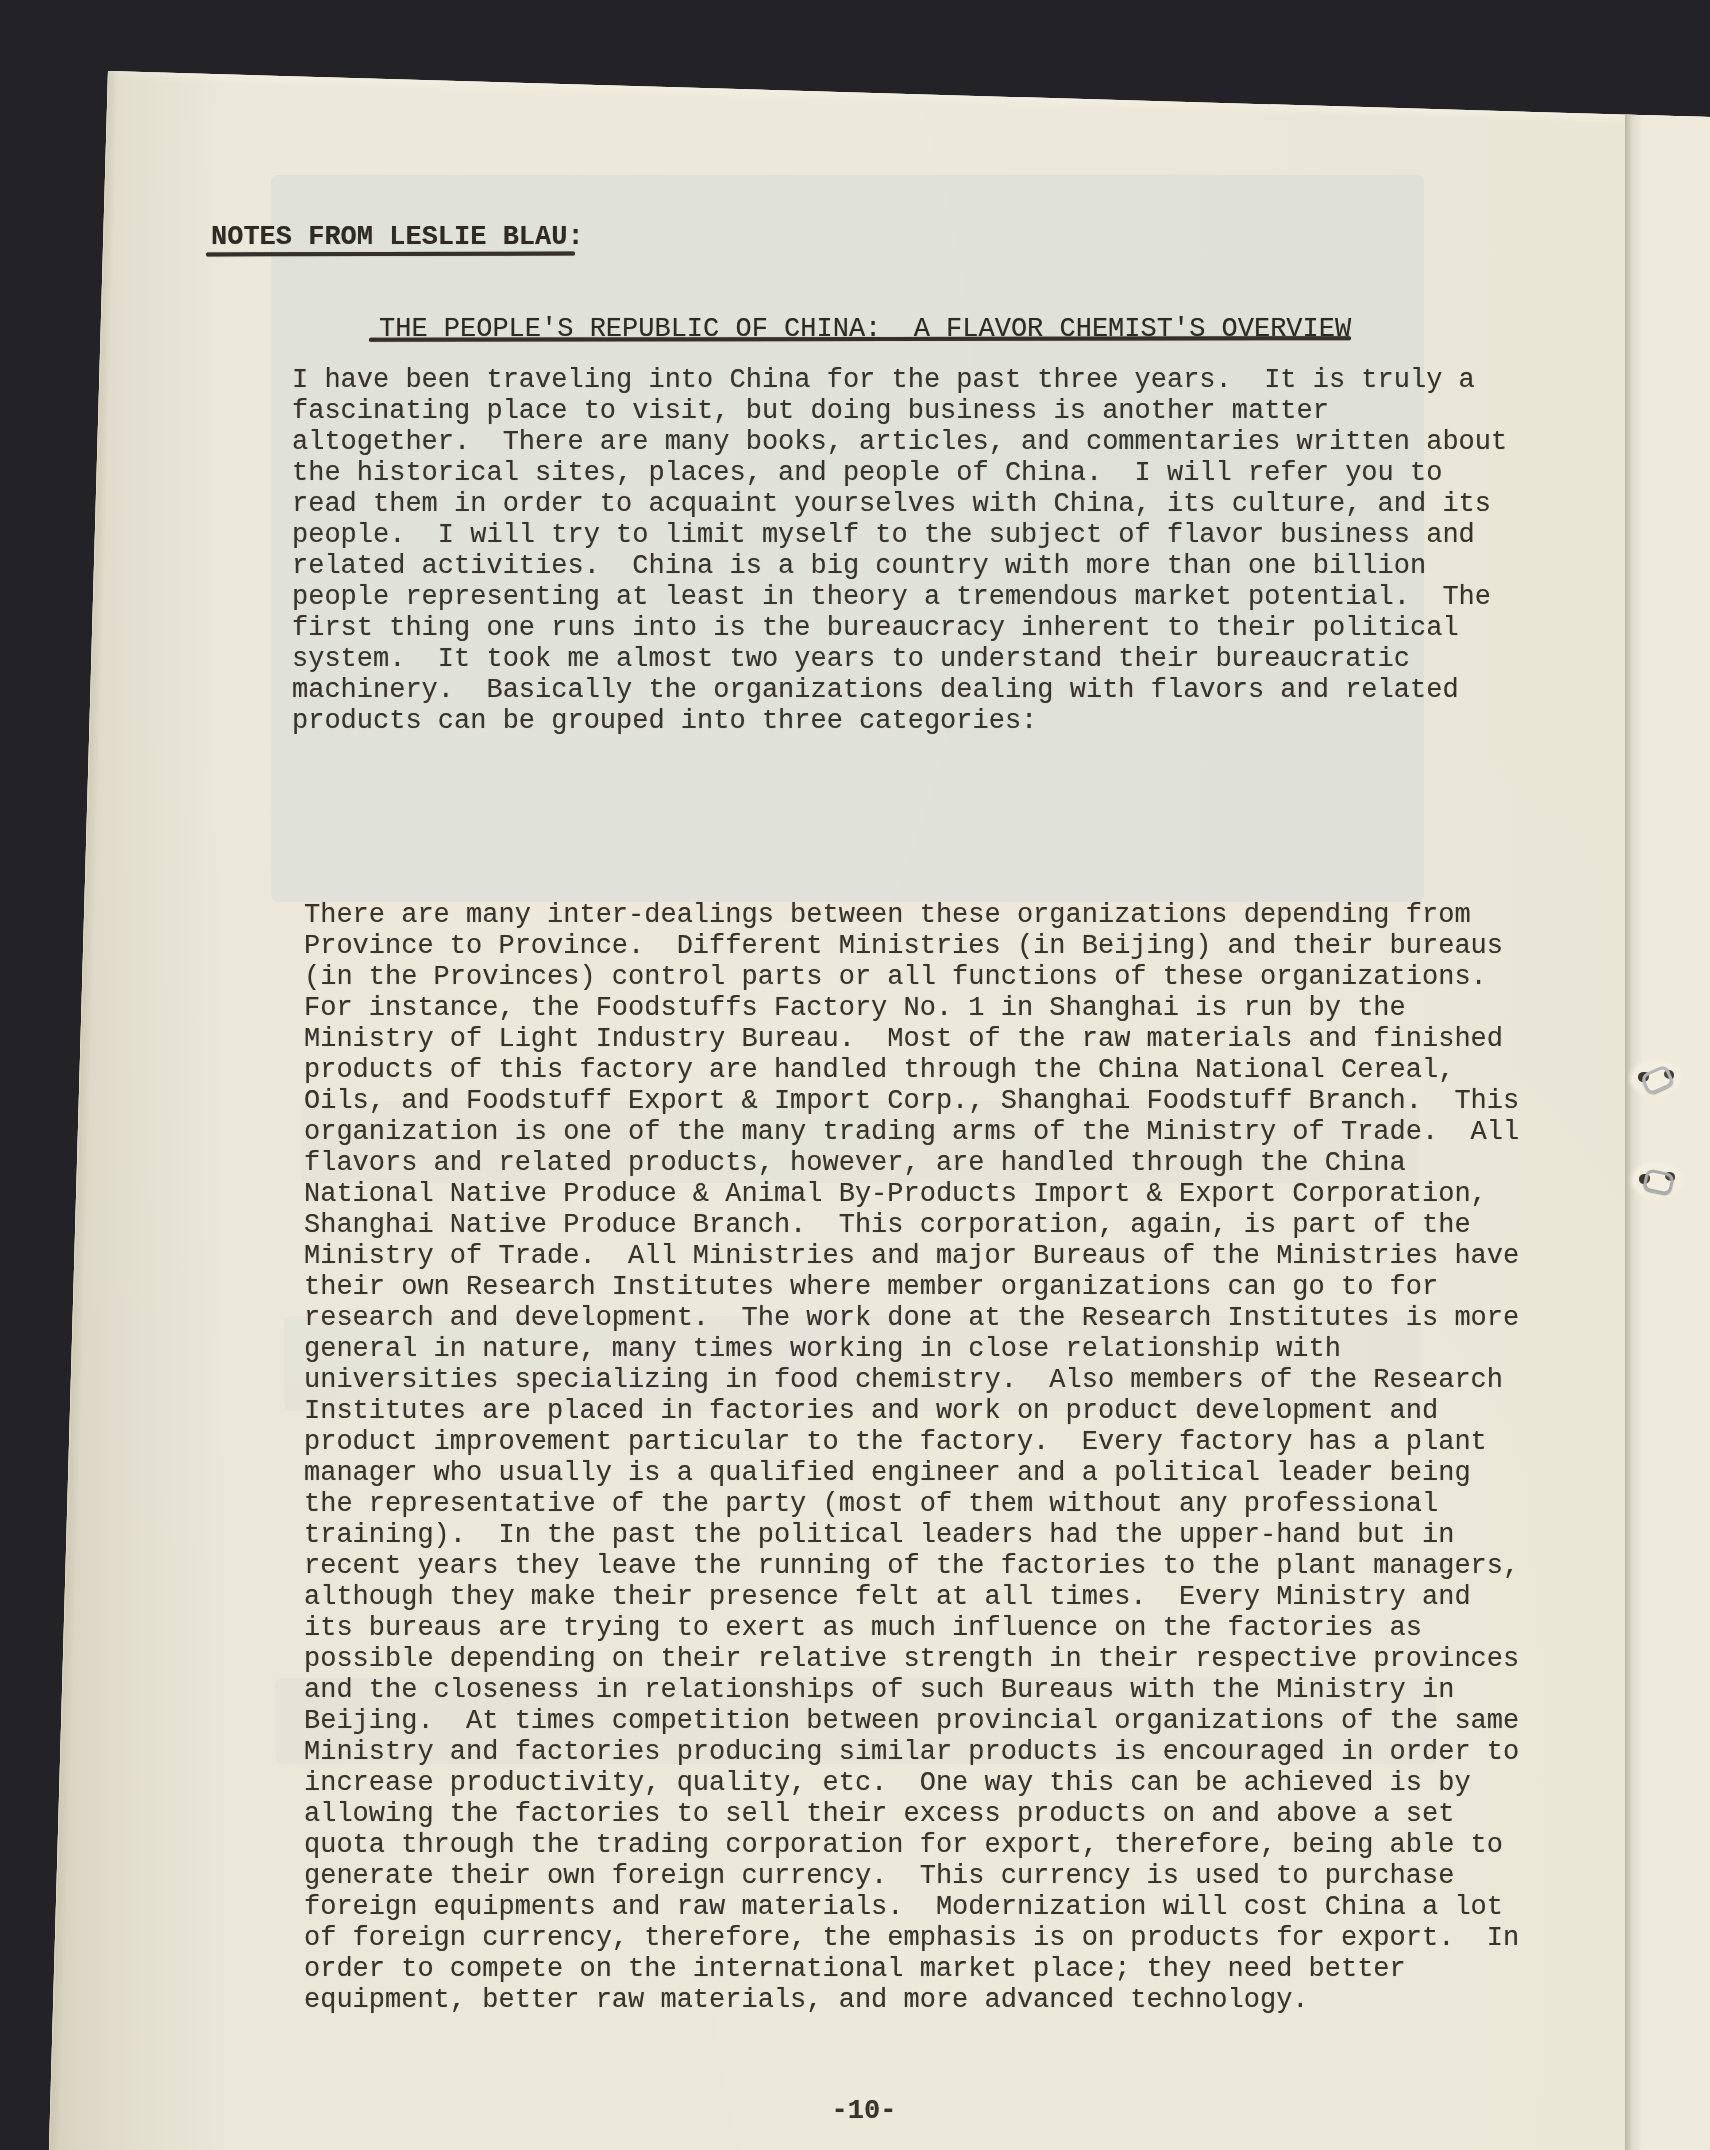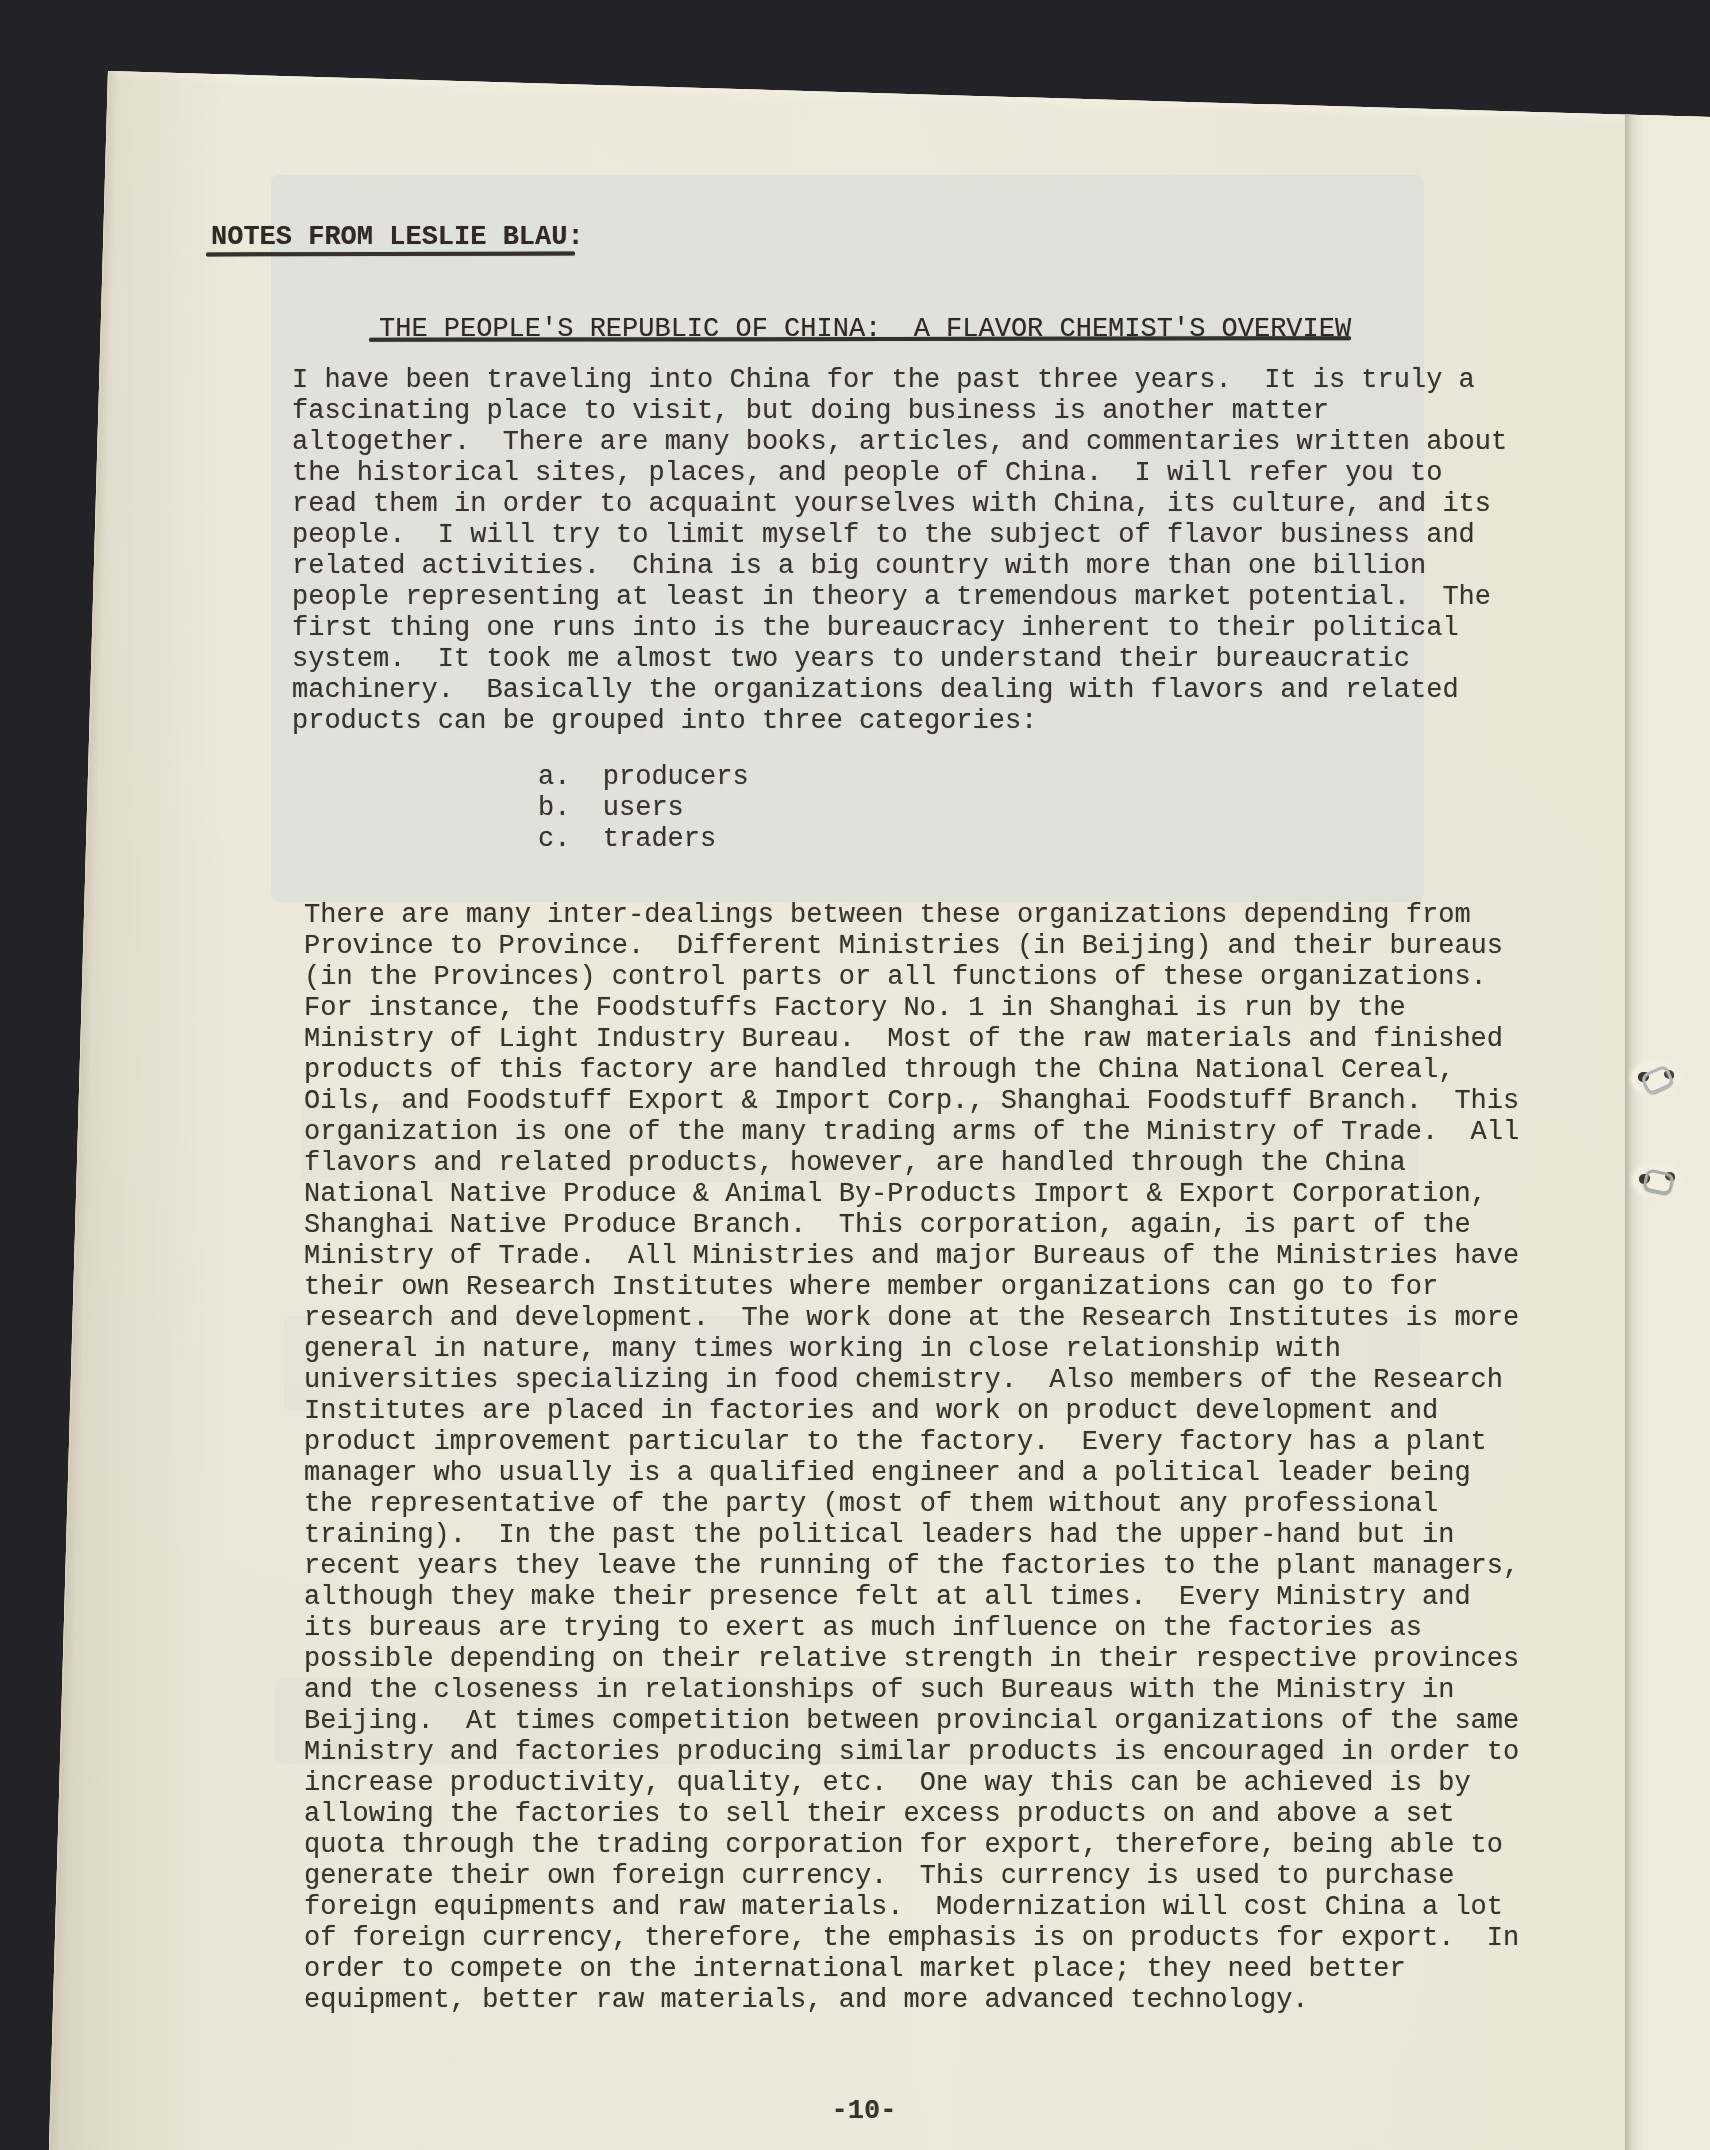--- a/index.html
+++ b/index.html
@@ -124,23 +124,20 @@
 the historical sites, places, and people of China.  I will refer you to
 read them in order to acquaint yourselves with China, its culture, and its
 people.  I will try to limit myself to the subject of flavor business and
 related activities.  China is a big country with more than one billion
 people representing at least in theory a tremendous market potential.  The
 first thing one runs into is the bureaucracy inherent to their political
 system.  It took me almost two years to understand their bureaucratic
 machinery.  Basically the organizations dealing with flavors and related
 products can be grouped into three categories:</div>
 
-  <div class="typewriter cat-list">a.  producers
-b.  users
-c.  traders</div>
 
   <div class="typewriter para2">There are many inter-dealings between these organizations depending from
 Province to Province.  Different Ministries (in Beijing) and their bureaus
 (in the Provinces) control parts or all functions of these organizations.
 For instance, the Foodstuffs Factory No. 1 in Shanghai is run by the
 Ministry of Light Industry Bureau.  Most of the raw materials and finished
 products of this factory are handled through the China National Cereal,
 Oils, and Foodstuff Export &amp; Import Corp., Shanghai Foodstuff Branch.  This
 organization is one of the many trading arms of the Ministry of Trade.  All
 flavors and related products, however, are handled through the China

